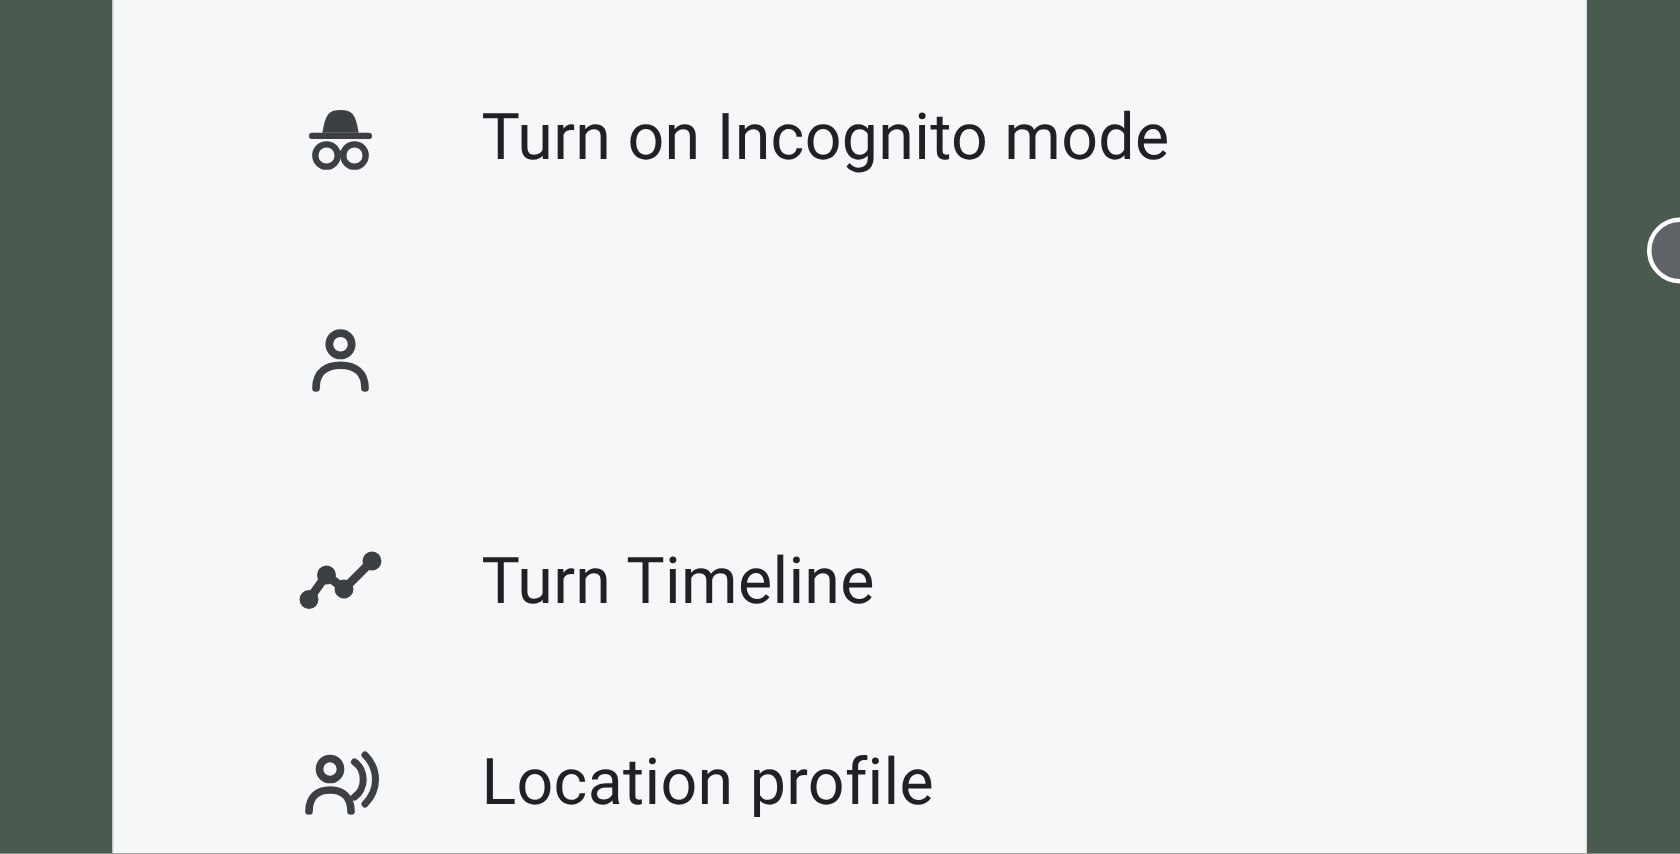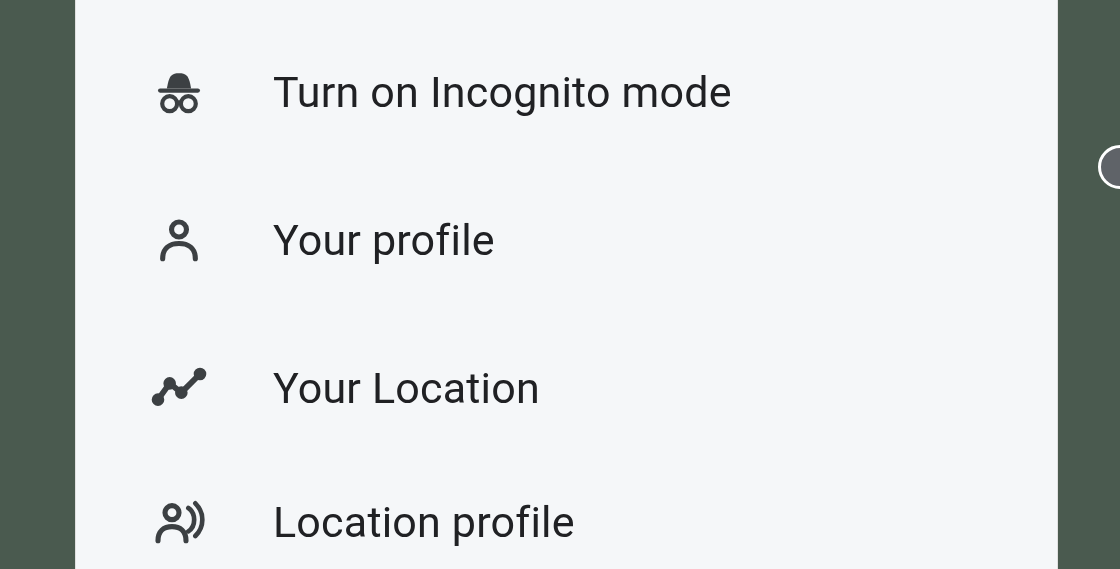--- a/index.html
+++ b/index.html
@@ -36,20 +36,21 @@
     .menu-list {
       list-style: none;
       padding-top: 18px;
     }
     .menu-item {
       display: flex;
       align-items: center;
       height: 148px;
       padding-left: 75px;
       cursor: pointer;
+      margin-left: 48px;
     }
     .menu-item:last-child {
       height: 120px;
     }
     .menu-icon {
       width: 56px;
       height: 56px;
       display: flex;
       align-items: center;
       justify-content: center;
@@ -100,34 +101,33 @@
       <span class="menu-label">Turn on Incognito mode</span>
     </li>
 
     <li class="menu-item">
       <span class="menu-icon">
         <svg viewBox="0 0 24 24">
           <circle cx="12" cy="7.5" r="3.2" fill="none" stroke="#3c4043" stroke-width="2.2"></circle>
           <path d="M5 20 C5 15.5 8 13.5 12 13.5 C16 13.5 19 15.5 19 20" fill="none" stroke="#3c4043" stroke-width="2.2" stroke-linecap="round"></path>
         </svg>
       </span>
-      <span class="menu-label">Your profile</span>
     </li>
 
     <li class="menu-item">
       <span class="menu-icon">
         <svg viewBox="0 0 24 24">
           <path d="M3 17 L8 10 L13 14 L21 6" fill="none" stroke="#3c4043" stroke-width="2.5" stroke-linecap="round" stroke-linejoin="round"></path>
           <circle cx="3" cy="17" r="2.2" fill="#3c4043"></circle>
           <circle cx="8" cy="10" r="2.2" fill="#3c4043"></circle>
           <circle cx="13" cy="14" r="2.2" fill="#3c4043"></circle>
           <circle cx="21" cy="6" r="2.2" fill="#3c4043"></circle>
         </svg>
       </span>
-      <span class="menu-label">Your Location</span>
+      <span class="menu-label">Turn Timeline</span>
     </li>
 
     <li class="menu-item">
       <span class="menu-icon">
         <svg viewBox="0 0 24 24">
           <circle cx="9" cy="8" r="3" fill="none" stroke="#3c4043" stroke-width="2.2"></circle>
           <path d="M3 20 C3 16 5.5 14 9 14 C12.5 14 15 16 15 20" fill="none" stroke="#3c4043" stroke-width="2.2" stroke-linecap="round"></path>
           <path d="M16 6 C17.5 7 18.5 9 18.5 11 C18.5 13 17.5 15 16 16" fill="none" stroke="#3c4043" stroke-width="2" stroke-linecap="round"></path>
           <path d="M19 4 C21 6 22 8.5 22 11 C22 13.5 21 16 19 18" fill="none" stroke="#3c4043" stroke-width="2" stroke-linecap="round"></path>
         </svg>

